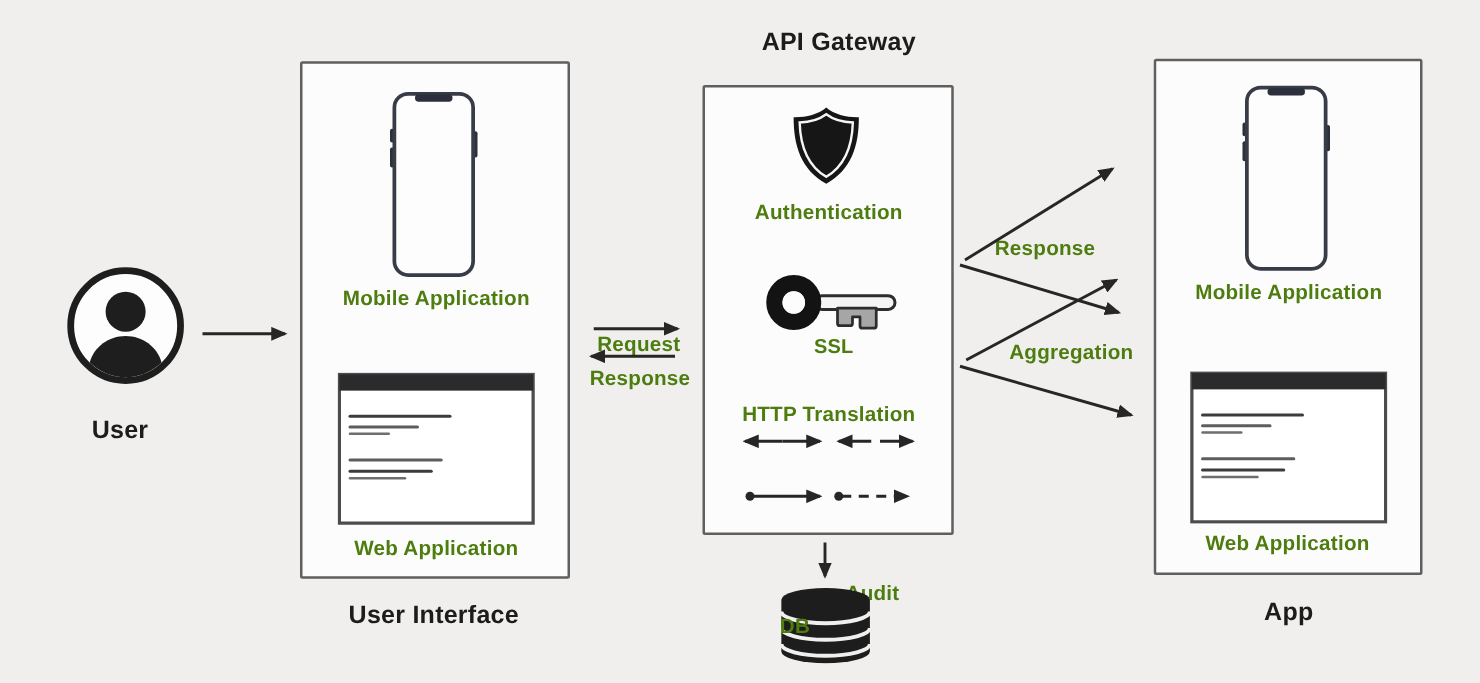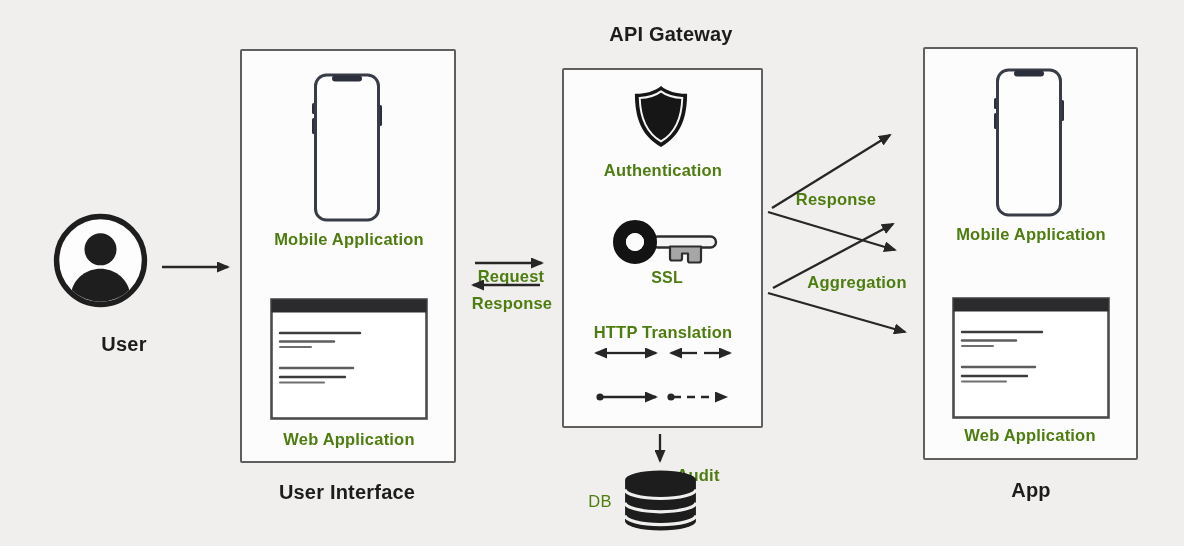--- a/index.html
+++ b/index.html
@@ -24,21 +24,21 @@
       <defs>
           <clipPath id="uclip">
             <circle cx="50" cy="50" r="42.5"></circle>
           </clipPath>
         </defs>
       <circle cx="50" cy="50" r="45.3" fill="#fdfdfd" stroke="#1e1e1e" stroke-width="5.6"></circle>
       <circle cx="50" cy="38.5" r="16.5" fill="#1e1e1e"></circle>
       <path clip-path="url(#uclip)" fill="#1e1e1e" d="M50,58.5 C36,58.5 24,67.5 20.5,80 L20.5,100 L79.5,100 L79.5,80 C76,67.5 64,58.5 50,58.5 Z"></path>
     </svg>
   </div>
-  <div class="cap" style="left:96px;top:333px;margin-left:28px;">User</div>
+  <div class="cap" style="left:96px;top:333px;">User</div>
 
   <div class="box" style="left:240px;top:49px;width:216px;height:414px;"></div>
 
   <div class="icon" style="left:311px;top:73px;">
     <svg width="72" height="149" viewBox="0 0 72 149">
       <rect x="1" y="30" width="3.4" height="11" rx="1.6" fill="#2c303c"></rect>
       <rect x="1" y="45" width="3.4" height="16" rx="1.6" fill="#2c303c"></rect>
       <rect x="67.6" y="32" width="3.4" height="21" rx="1.6" fill="#2c303c"></rect>
       <rect x="4.5" y="2" width="63" height="145" rx="11" fill="#fdfdfd" stroke="#383c47" stroke-width="3"></rect>
       <rect x="21" y="2.4" width="30" height="6" rx="3" fill="#2c303c"></rect>
@@ -95,21 +95,21 @@
   <div class="lbl" style="left:698px;top:438px;font-weight:700;margin-top:28px;">Audit</div>
 
   <div class="icon" style="left:623px;top:470px;">
     <svg width="75" height="61" viewBox="0 0 76 62">
       <path fill="#1d1d1d" d="M2,10 a36,9.5 0 0 1 72,0 v42 a36,9.5 0 0 1 -72,0 z"></path>
       <path d="M2,19.5 a36,9.5 0 0 0 72,0" fill="none" stroke="#f0efee" stroke-width="3.2"></path>
       <path d="M2,33 a36,9.5 0 0 0 72,0" fill="none" stroke="#f0efee" stroke-width="3.2"></path>
       <path d="M2,46 a36,9.5 0 0 0 72,0" fill="none" stroke="#f0efee" stroke-width="3.2"></path>
     </svg>
   </div>
-  <div class="lbl" style="left:600px;top:492px;font-weight:400;">DB</div>
+  <div class="lbl" style="left:636px;top:492px;font-weight:700;">DB</div>
 
   <div class="box" style="left:923px;top:47px;width:215px;height:413px;"></div>
 
   <div class="icon" style="left:993px;top:68px;">
     <svg width="72" height="149" viewBox="0 0 72 149">
       <rect x="1" y="30" width="3.4" height="11" rx="1.6" fill="#2c303c"></rect>
       <rect x="1" y="45" width="3.4" height="16" rx="1.6" fill="#2c303c"></rect>
       <rect x="67.6" y="32" width="3.4" height="21" rx="1.6" fill="#2c303c"></rect>
       <rect x="4.5" y="2" width="63" height="145" rx="11" fill="#fdfdfd" stroke="#383c47" stroke-width="3"></rect>
       <rect x="21" y="2.4" width="30" height="6" rx="3" fill="#2c303c"></rect>

